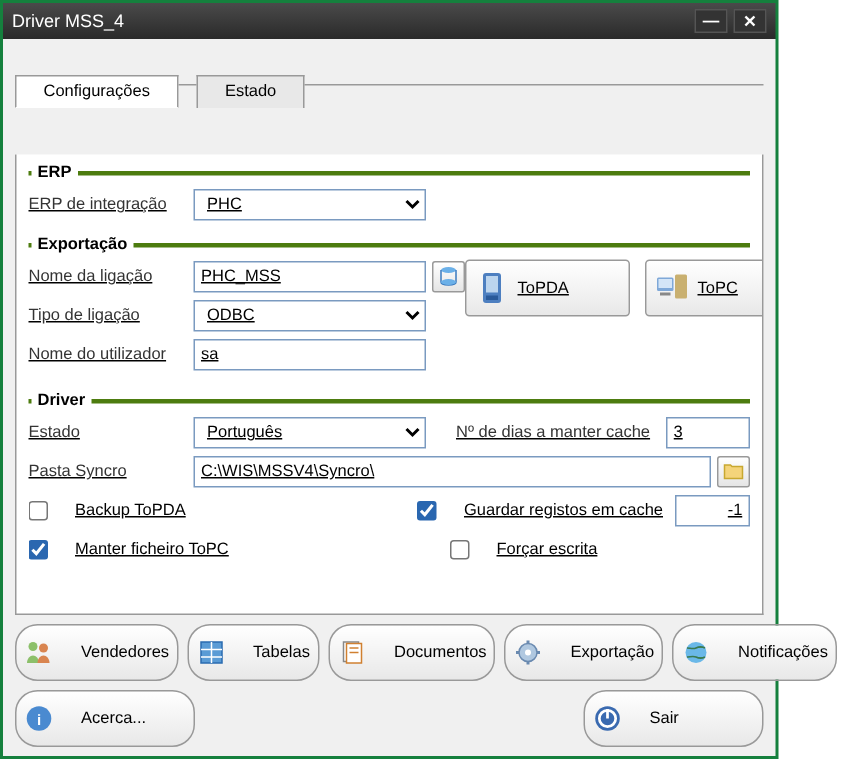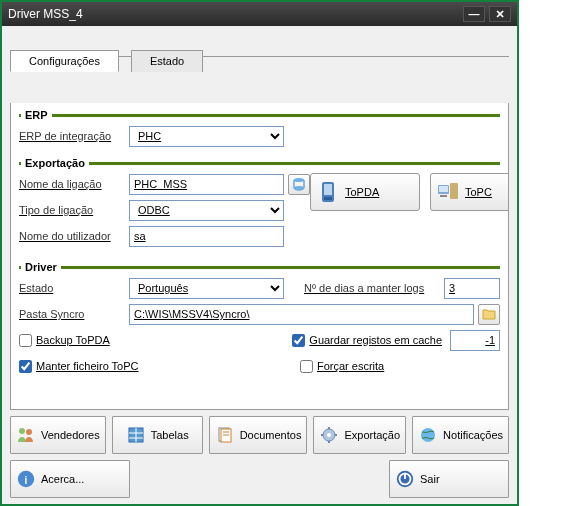--- a/index.html
+++ b/index.html
@@ -19,27 +19,27 @@
 .lbl { width: 110px; color: #333; }
 .lbl2 { width: 140px; color: #333; }
 select, input[type=text], input[type=password] { border: 1px solid #7a9ac0; height: 21px; padding: 0 4px; background: #fff; font-size: 11px; }
 .w155 { width: 155px; }
 .w40 { width: 40px; }
 .w50 { width: 50px; text-align: right; }
 .iconbtn { width: 22px; height: 21px; border: 1px solid #999; background: linear-gradient(#fff,#e5e5e5); margin-left: 4px; display: flex; align-items: center; justify-content: center; cursor: default; border-radius: 2px; }
 .bigbtn { width: 110px; height: 38px; border: 1px solid #999; background: linear-gradient(#fff,#e8e8e8); border-radius: 3px; display: flex; align-items: center; padding: 0 6px; cursor: default; gap: 6px; }
 .bigbtn .icon { width: 22px; height: 22px; display:flex; align-items:center; justify-content:center; }
 .btnrow { display: flex; gap: 6px; margin-top: 6px; }
-.toolbtn { flex: 1; height: 38px; border: 1px solid #999; background: linear-gradient(#fff,#e8e8e8); border-radius: 1px; display: flex; align-items: center; justify-content:center; gap: 5px; cursor: default; padding: 0 5px; }
+.toolbtn { flex: 1; height: 38px; border: 1px solid #999; background: linear-gradient(#fff,#e8e8e8); border-radius: 15px; display: flex; align-items: center; justify-content:center; gap: 18px; cursor: default; padding: 0 5px; }
 .toolbtn .icon { width: 20px; height: 20px; display:flex; align-items:center; justify-content:center;}
 .bottom { display: flex; gap: 6px; margin-top: 6px; }
 .bottom .toolbtn.about { flex: 0 0 120px; justify-content:flex-start;}
 .bottom .spacer { flex: 1; }
 .bottom .toolbtn.exit { flex: 0 0 120px; justify-content:flex-start;}
-.cb { display:flex; align-items:center; gap:4px; }
+.cb { display:flex; align-items:center; gap:18px; }
 .cb input { width:13px; height:13px; }
 .right-col { margin-left: auto; display:flex; gap:10px;}
 .export-block { display:flex; }
 .chk-checked { accent-color: #2a67b0; }
 </style>
 </head>
 <body>
 
 <div class="window">
   <div class="titlebar">
@@ -119,21 +119,21 @@
       </div>
 
       
       <span class="group-label">Driver</span>
       <div class="group" style="margin-bottom:4px">
         <div class="row">
           <span class="lbl">Estado</span>
           <select class="w155">
             <option>Português</option>
           </select>
-          <span class="lbl2" style="margin-left:20px">Nº de dias a manter logs</span>
+          <span class="lbl2" style="margin-left:20px">Nº de dias a manter cache</span>
           <input type="text" class="w40" style="flex: 1 1 0%;" value="3">
         </div>
         <div class="row">
           <span class="lbl">Pasta Syncro</span>
           <input type="text" style="flex: 1 1 0%;" value="C:\WIS\MSSV4\Syncro\">
           <div class="iconbtn">
             <svg width="14" height="12" viewBox="0 0 14 12">
                 <path d="M1 2h4l1 1h7v8H1z" fill="#f4d47a" stroke="#c8a830"></path>
               </svg>
           </div>

